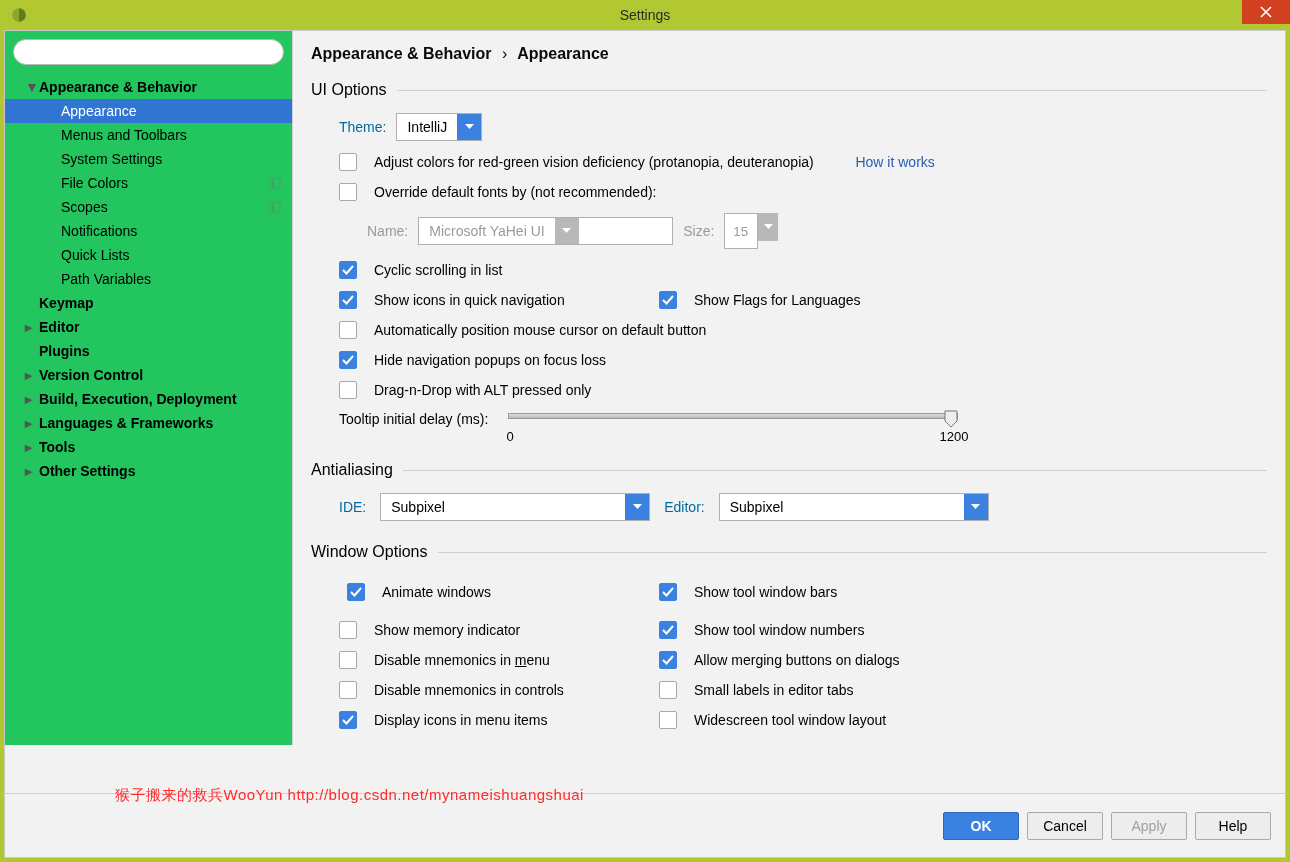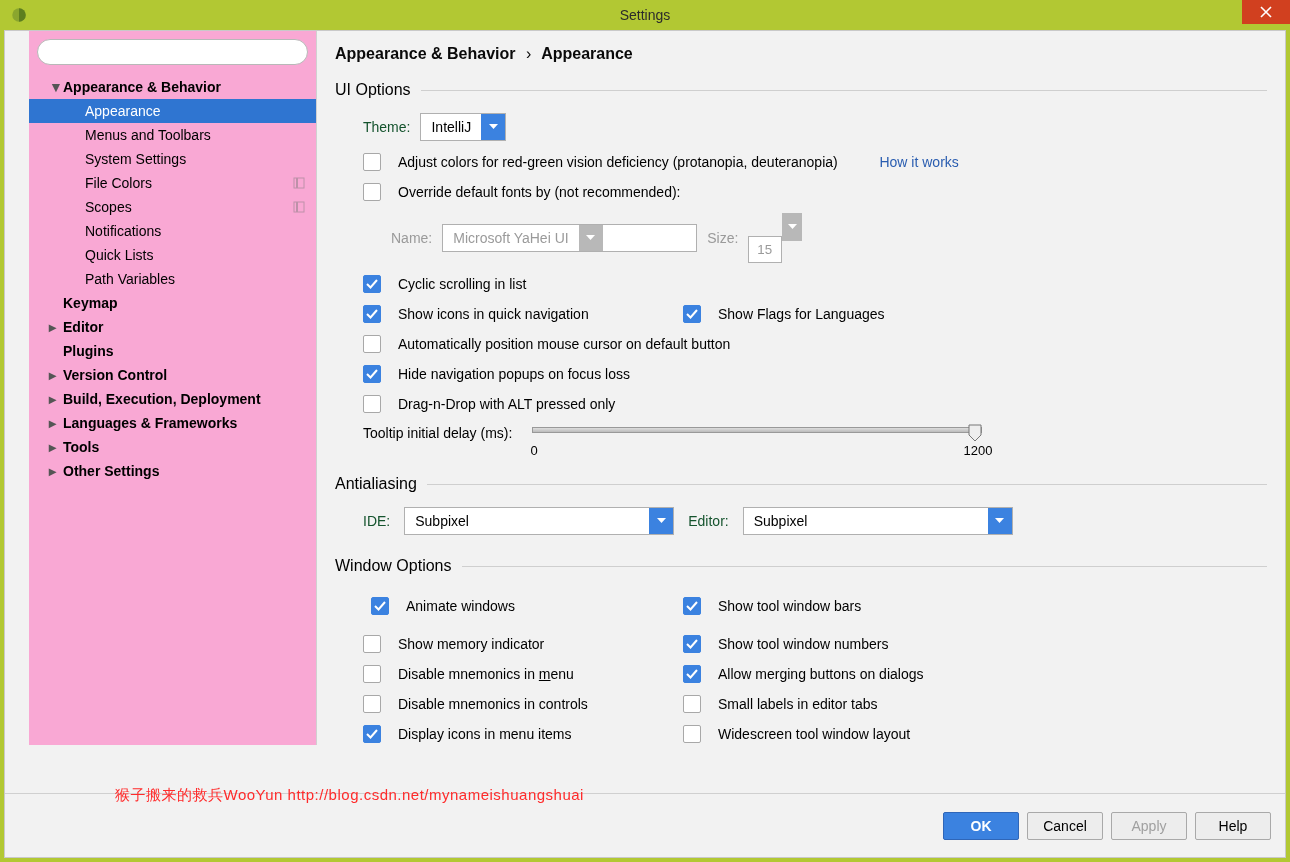--- a/index.html
+++ b/index.html
@@ -3,55 +3,55 @@
 <meta charset="utf-8">
 <style>
 * { box-sizing: border-box; margin: 0; padding: 0; font-family: "Segoe UI", Tahoma, sans-serif; }
 body { width: 1290px; height: 862px; background: #b2c833; position: relative; font-size: 14px; }
 .titlebar { height: 30px; display: flex; align-items: center; justify-content: center; position: relative; color: #2b2b2b; }
 .titlebar .title { font-size: 14px; }
 .titlebar .app-icon { position: absolute; left: 10px; top: 6px; width: 18px; height: 18px; }
 .titlebar .close-btn { position: absolute; right: 0; top: 0; width: 48px; height: 24px; background: #d1401f; color: #fff; display: flex; align-items: center; justify-content: center; font-size: 14px; }
 .win-body { position: absolute; top: 30px; left: 4px; right: 4px; bottom: 4px; background: #f2f2f2; border: 1px solid #c9c9c9; display: flex; flex-direction: column; }
 .main-area { flex: 1; display: flex; overflow: hidden; }
-.sidebar { width: 288px; background: #f9a8d4; border-right: 1px solid #d0d0d0; display: flex; flex-direction: column; margin-left: 24px; }
+.sidebar { width: 288px; background: #22c55e; border-right: 1px solid #d0d0d0; display: flex; flex-direction: column; }
 .search-wrap { padding: 8px; }
 .search { width: 100%; height: 26px; border: 1px solid #b8b8b8; border-radius: 13px; padding: 0 10px 0 28px; background: #fff; outline: none; position: relative; }
 .search-wrap { position: relative; }
 .search-icon { position: absolute; left: 18px; top: 14px; width: 14px; height: 14px; opacity: .5; }
 .tree { flex:1; overflow: auto; padding-top:2px;}
 .tree-item { height:24px; line-height:24px; padding-left:20px; color:#000; cursor:default; position:relative; white-space:nowrap;}
 .tree-item.l2 { padding-left:56px;}
 .tree-item.selected { background:#2f75d1; color:#fff;}
 .tree-item.bold { font-weight:600;}
 .tree-item .arrow { display:inline-block; width:10px; margin-right:4px; color:#555;}
 .tree-item .arrow.none { visibility:hidden;}
 .tree-item .tag-icon { position:absolute; right:10px; top:5px; width:14px; height:14px; opacity:.45;}
 .content { flex:1; padding: 14px 18px 10px 18px; overflow:auto; color:#000;}
 .breadcrumb { font-size:16px; font-weight:700; color:#0a0a0a; margin-bottom:18px;}
 .breadcrumb .sep { margin:0 6px; font-weight:400;}
 .group-title { font-size:16px; color:#000; display:flex; align-items:center; margin-bottom:14px;}
 .group-title .line { flex:1; height:1px; background:#cfcfcf; margin-left:10px;}
 .group-body { padding-left:28px; margin-bottom:22px;}
 .row { display:flex; align-items:center; margin-bottom:12px; gap:10px;}
-.lbl { color:#14532d;}
+.lbl { color:#0369a1;}
 .lbl.disabled { color:#9a9a9a;}
 .dropdown { display:inline-flex; align-items:center; border:1px solid #b0b0b0; background:#fff; height:28px;}
 .dropdown .dd-text { padding:0 10px;}
 .dropdown .dd-btn { width:24px; height:100%; background:#3b82e0; display:flex; align-items:center; justify-content:center;}
 .dropdown.disabled .dd-btn { background:#b8b8b8;}
 .dropdown.disabled .dd-text { color:#9a9a9a;}
 .dd-btn svg { fill:#fff;}
 .checkbox { width:18px; height:18px; border:1px solid #a8a8a8; border-radius:2px; display:inline-flex; align-items:center; justify-content:center; background:#fff; flex-shrink:0;}
 .checkbox.checked { background:#3b82e0; border-color:#3b82e0;}
 .checkbox.checked svg { stroke:#fff;}
 .cb-row { display:flex; align-items:center; gap:17px; margin-bottom:12px;}
 .cb-row span { cursor:default;}
 .link { color:#2a5db0;}
-.text-input { height:27px; border:1px solid #b0b0b0; background:#fff; padding:0 8px;margin-top:23px; }
+.text-input { height:36px; border:1px solid #b0b0b0; background:#fff; padding:0 8px; }
 .text-input.disabled { color:#9a9a9a;}
 .slider-wrap { display:flex; align-items:flex-start; gap:20px; margin-top:6px;}
 .slider { position:relative; width:450px; height:28px;}
 .slider-track { position:absolute; top:2px; left:0; right:0; height:6px; background:linear-gradient(#ddd,#bbb); border:1px solid #999;}
 .slider-thumb { position:absolute; top:-1px; right:0; width:14px; height:18px;}
 .slider-label-l { position:absolute; top:18px; left:-2px; font-size:13px;}
 .slider-label-r { position:absolute; top:18px; right:-10px; font-size:13px;}
 .aa-row { display:flex; align-items:center; gap:14px;}
 .aa-row .dropdown { width:270px; justify-content:space-between;}
 .two-col { display:grid; grid-template-columns: 320px 320px; column-gap:0; row-gap:12px;}

